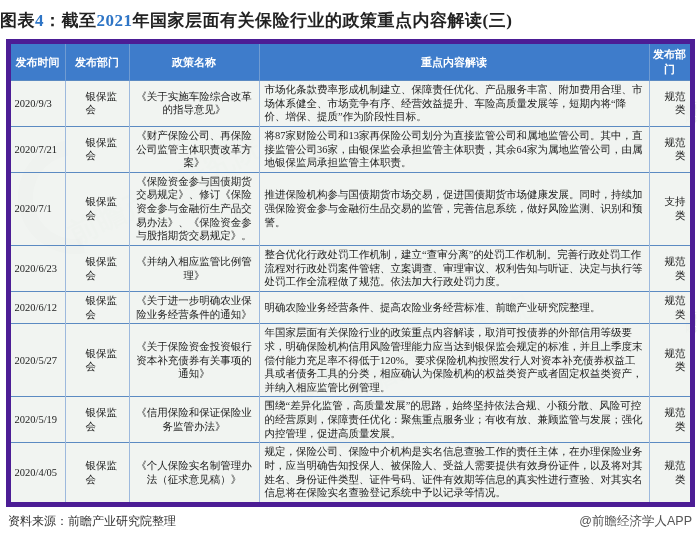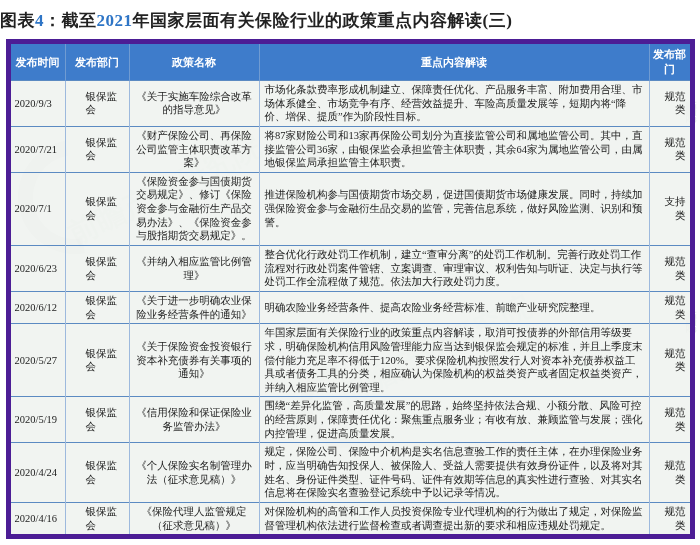--- a/index.html
+++ b/index.html
@@ -138,31 +138,24 @@
         <td class="nature-cell">规范类</td>
       </tr>
       <tr>
         <td class="date-cell">2020/5/19</td>
         <td class="department-cell">银保监会</td>
         <td class="policy-name-cell">《信用保险和保证保险业务监管办法》</td>
         <td class="content-cell">围绕“差异化监管，高质量发展”的思路，始终坚持依法合规、小额分散、风险可控的经营原则，保障责任优化：聚焦重点服务业；有收有放、兼顾监管与发展；强化内控管理，促进高质量发展。</td>
         <td class="nature-cell">规范类</td>
       </tr>
       <tr>
-        <td class="date-cell">2020/4/24</td>
+        <td class="date-cell">2020/4/05</td>
         <td class="department-cell">银保监会</td>
         <td class="policy-name-cell">《个人保险实名制管理办法（征求意见稿）》</td>
         <td class="content-cell">规定，保险公司、保险中介机构是实名信息查验工作的责任主体，在办理保险业务时，应当明确告知投保人、被保险人、受益人需要提供有效身份证件，以及将对其姓名、身份证件类型、证件号码、证件有效期等信息的真实性进行查验、对其实名信息将在保险实名查验登记系统中予以记录等情况。</td>
-        <td class="nature-cell">规范类</td>
-      </tr>
-      <tr>
-        <td class="date-cell">2020/4/16</td>
-        <td class="department-cell">银保监会</td>
-        <td class="policy-name-cell">《保险代理人监管规定（征求意见稿）》</td>
-        <td class="content-cell">对保险机构的高管和工作人员投资保险专业代理机构的行为做出了规定，对保险监督管理机构依法进行监督检查或者调查提出新的要求和相应违规处罚规定。</td>
         <td class="nature-cell">规范类</td>
       </tr>
     </tbody>
 </table>
 
 <div class="footer">
   <span class="source">资料来源：前瞻产业研究院整理</span>
   <span class="credit">@前瞻经济学人APP</span>
 </div>
 

